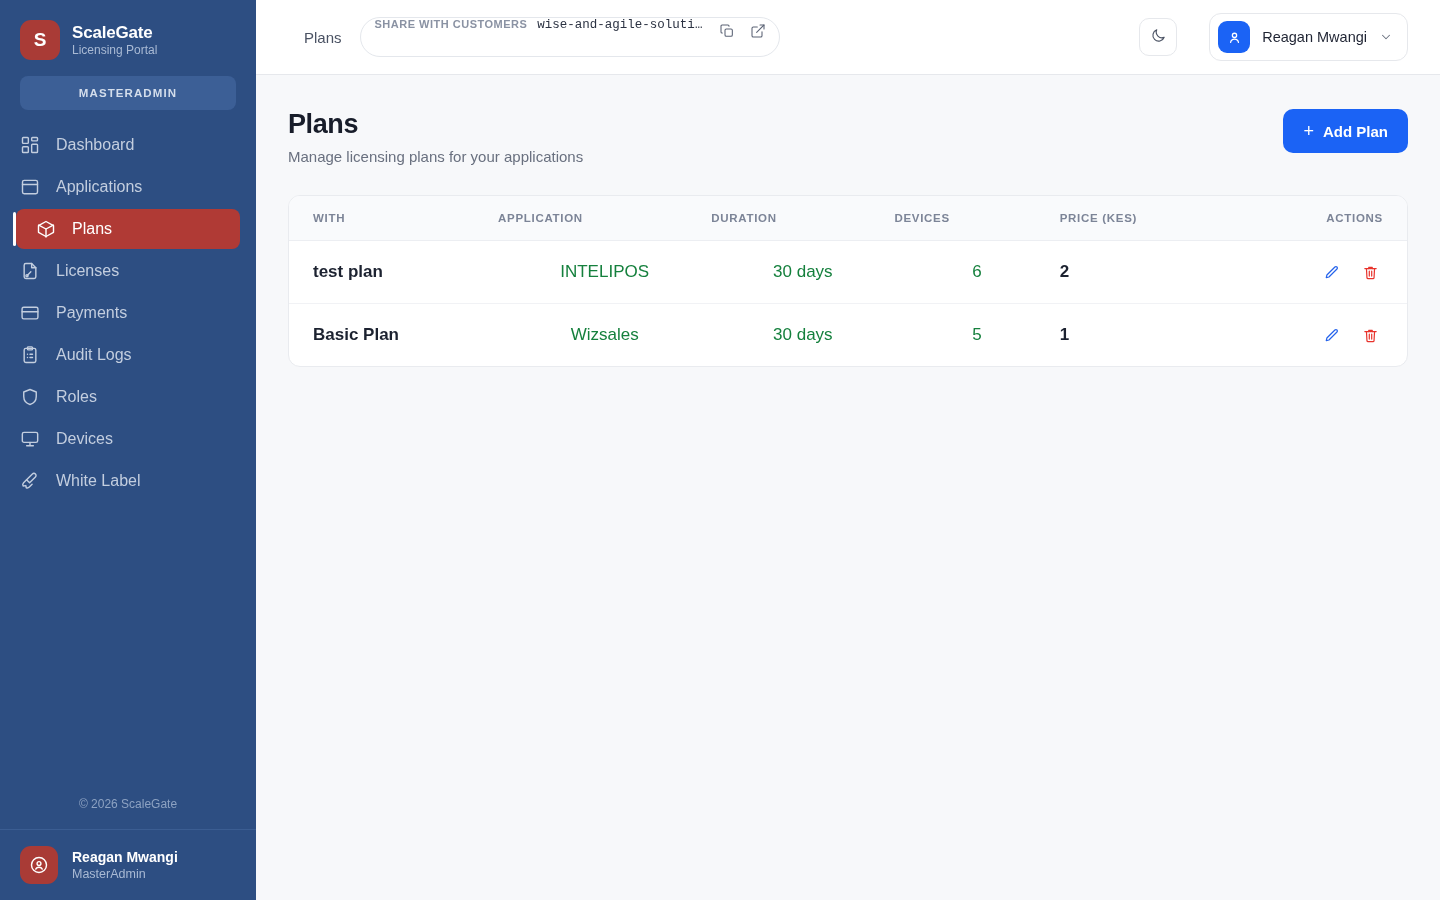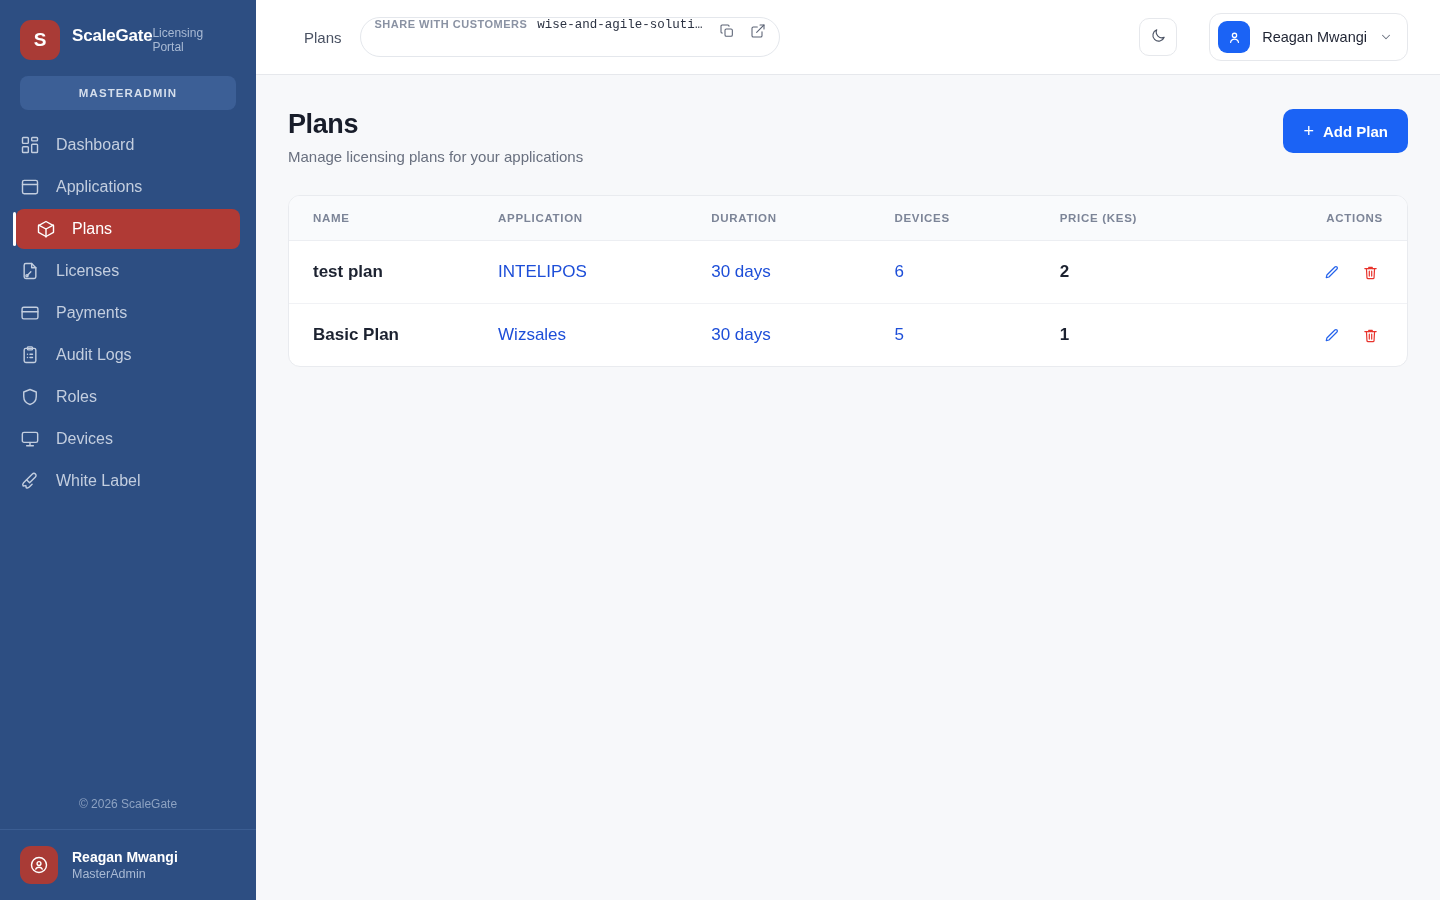--- a/index.html
+++ b/index.html
@@ -20,21 +20,21 @@
     position: relative;
   }
   .brand { display: flex; align-items: center; gap: 12px; padding: 20px 20px 0 20px; }
   .brand-logo {
     width: 40px; height: 40px; border-radius: 11px;
     background: #A93B36;
     display: flex; align-items: center; justify-content: center;
     color: #fff; font-size: 19px; font-weight: bold;
     flex-shrink: 0;
   }
-  .brand-text { display: flex; line-height: 1.18; }
+  .brand-text { display: flex; flex-direction: column; line-height: 1.18; }
   .brand-name { color: #FFFFFF; font-size: 17px; font-weight: bold; letter-spacing: -0.2px; }
   .brand-sub { color: #A9BAD4; font-size: 12px; }
 
   .role-badge {
     margin: 16px 20px 0 20px;
     height: 34px; border-radius: 8px;
     background: #3C5F96;
     color: #D4DEEC; font-size: 11.5px; font-weight: bold;
     letter-spacing: 1.1px;
     display: flex; align-items: center; justify-content: center;
@@ -158,21 +158,21 @@
   }
   th.c-name { padding-left: 24px; width: 210px; }
   th.c-app  { width: 214px; }
   th.c-dur  { width: 184px; }
   th.c-dev  { width: 166px; }
   th.c-price{ width: 260px; }
   th.c-act  { text-align: right; padding-right: 24px; }
   tbody td { padding: 18px 0; font-size: 17px; border-bottom: 1px solid #F1F2F5; }
   tbody tr:last-child td { border-bottom: none; }
   td.c-name { padding-left: 24px; color: #1C2230; font-weight: bold; }
-  td.c-app, td.c-dur, td.c-dev { color: #1d4ed8; }
+  td.c-app, td.c-dur, td.c-dev { color: #15803d; text-align: center; }
   td.c-price { color: #1C2230; font-weight: bold; }
   td.c-act { text-align: right; padding-right: 24px; white-space: nowrap; }
   .act-btn { display: inline-flex; align-items: center; justify-content: center; width: 26px; height: 26px; cursor: pointer; vertical-align: middle; }
   .act-btn svg { width: 17px; height: 17px; fill: none; stroke-width: 1.7; stroke-linecap: round; stroke-linejoin: round; }
   .act-edit svg { stroke: #2563EB; }
   .act-del  { margin-left: 8px; }
   .act-del svg { stroke: #E8332C; }
 </style>
 </head>
 <body>
@@ -370,21 +370,21 @@
         <button class="add-btn">
           <span class="plus">+</span>
           <span>Add Plan</span>
         </button>
       </div>
 
       <div class="card">
         <table>
           <thead>
             <tr>
-              <th class="c-name">NAME</th>
+              <th class="c-name">WITH</th>
               <th class="c-app">APPLICATION</th>
               <th class="c-dur">DURATION</th>
               <th class="c-dev">DEVICES</th>
               <th class="c-price">PRICE (KES)</th>
               <th class="c-act">ACTIONS</th>
             </tr>
           </thead>
           <tbody>
 
             <tr>

